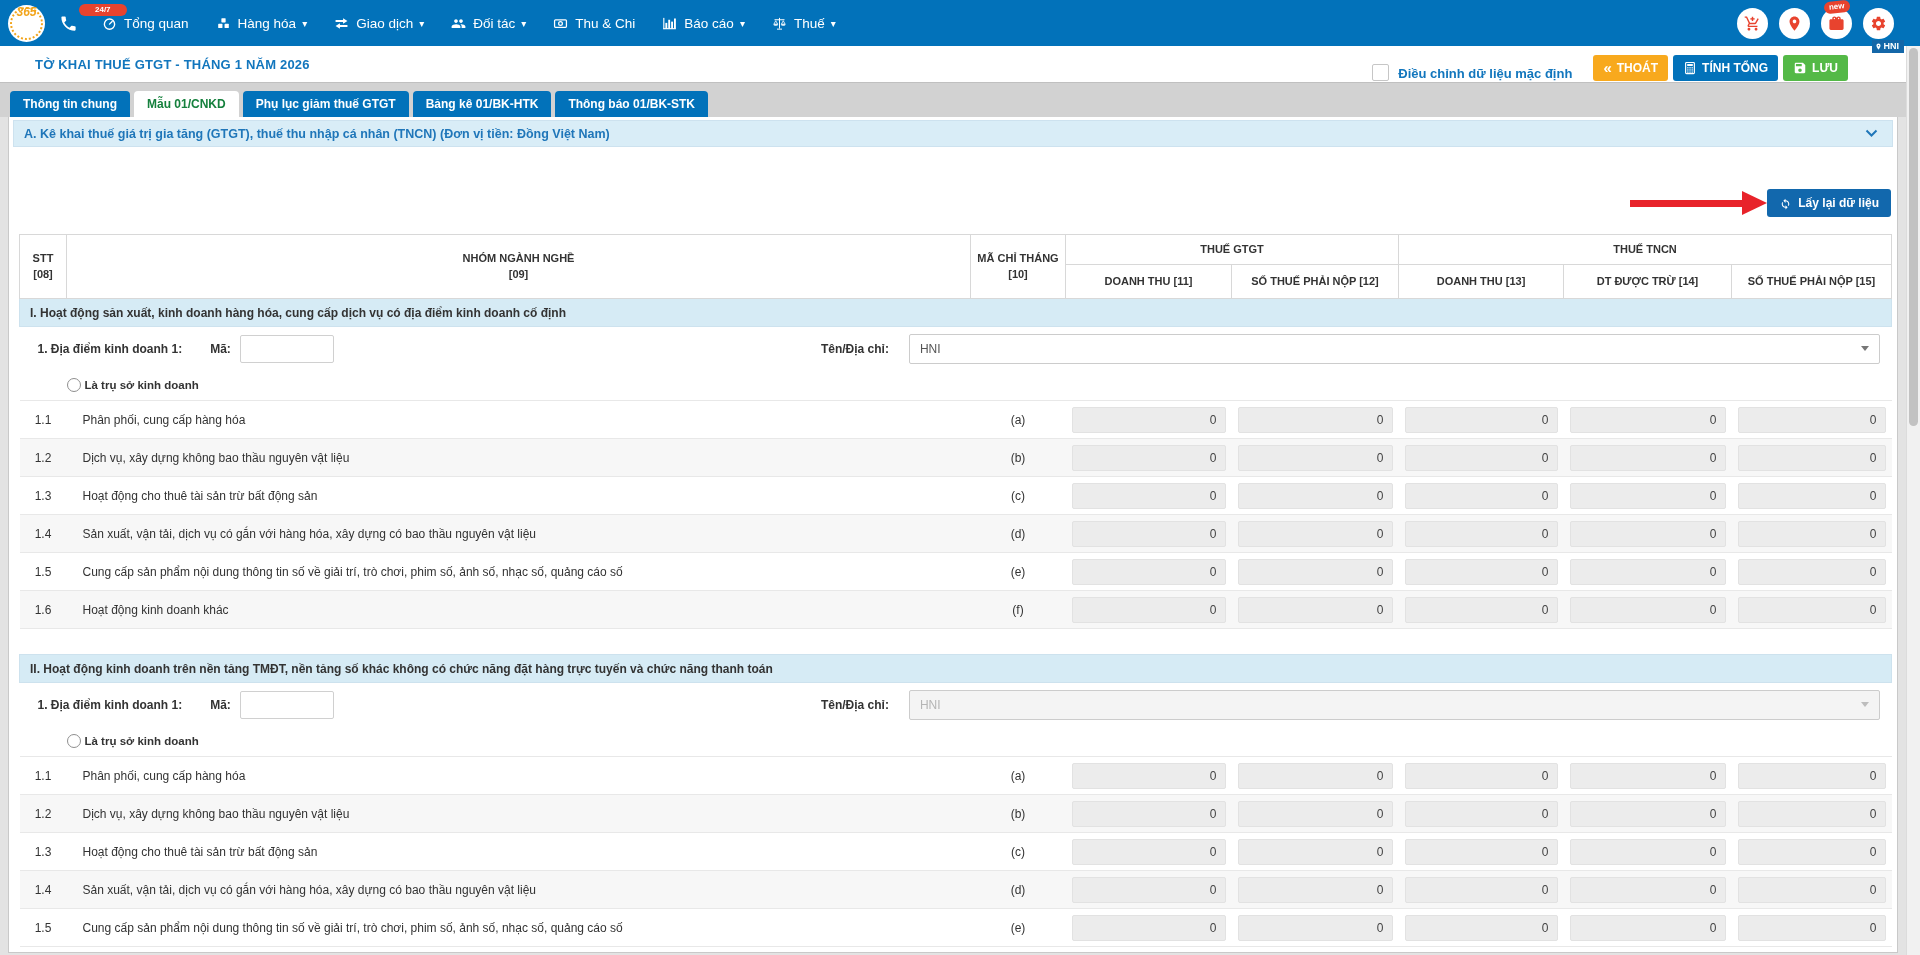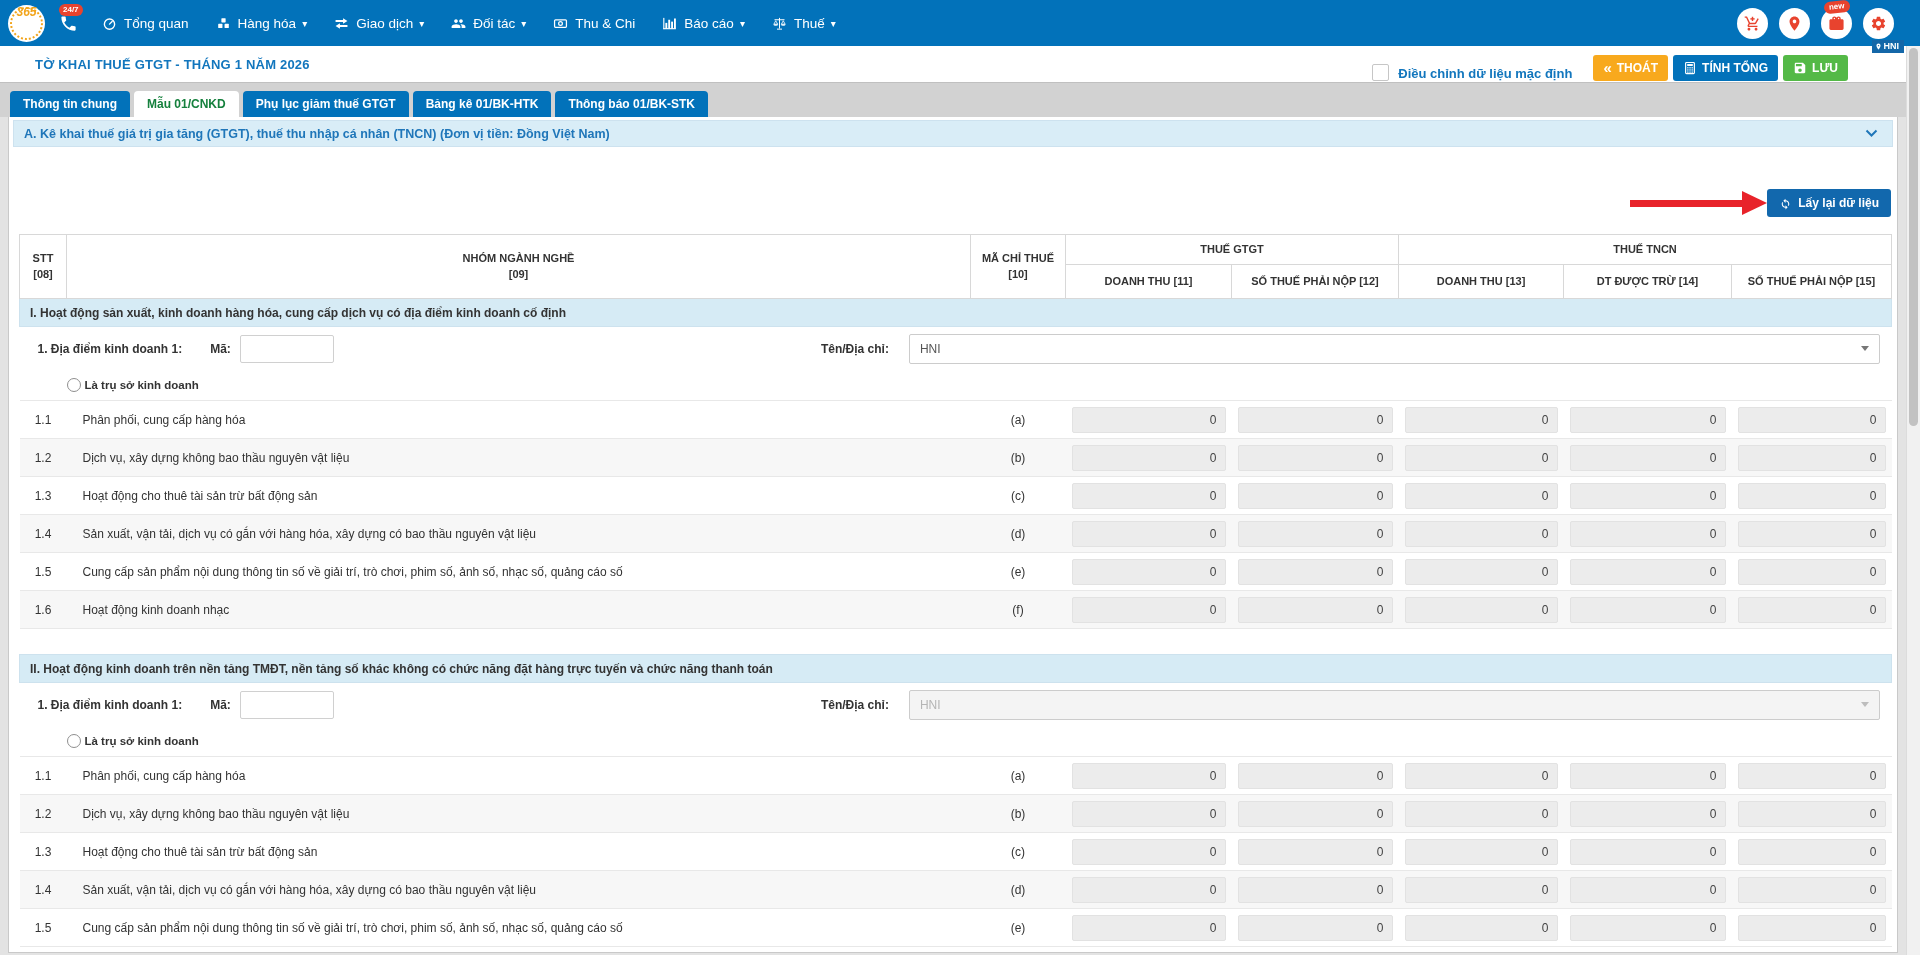--- a/index.html
+++ b/index.html
@@ -7,21 +7,21 @@
     font-family:"Liberation Sans","DejaVu Sans",sans-serif; }
   .page { position:relative; width:1920px; height:955px; overflow:hidden; }
 
   
   .topnav { height:46px; background:#0272ba; display:flex; align-items:center; padding:0 14px 0 8px; position:relative; z-index:3; }
   .logo { width:37px; height:37px; border-radius:50%; background:#fff; display:flex; align-items:flex-start; justify-content:center; position:relative; flex:0 0 auto; }
   .logo::before { content:''; position:absolute; inset:2px; border:2px dotted #f2a51c; border-radius:50%; }
   .logo-text { color:#f2a51c; font-weight:bold; font-style:italic; font-size:12px; }
   .phone-wrap { position:relative; margin:0 24px 0 14px; }
   .phone-wrap svg { width:19px; height:19px; display:block; }
-  .badge-247 { position:absolute; top:-10px; left:0; background:#e8432e; color:#fff; font-size:8px; font-weight:bold; padding:1px 4px 2px; border-radius:8px; white-space:nowrap; }
+  .badge-247 { position:absolute; top:-10px; left:20px; background:#e8432e; color:#fff; font-size:8px; font-weight:bold; padding:1px 16px 2px; border-radius:8px; white-space:nowrap; }
   .menu { display:flex; gap:27px; align-items:center; color:#fff; font-size:13.5px; }
   .menu-item { display:flex; align-items:center; gap:7px; cursor:pointer; white-space:nowrap; }
   .nicon svg { width:15px; height:15px; display:block; }
   .caret { font-size:10px; margin-left:-1px; }
   .nav-right { margin-left:auto; display:flex; gap:11px; align-items:center; padding-right:12px; }
   .circle-btn { width:31px; height:31px; border-radius:50%; background:#fff; display:flex; align-items:center; justify-content:center; position:relative; cursor:pointer; }
   .circle-btn svg { width:17px; height:17px; display:block; }
   .new-badge { position:absolute; top:-7px; left:3px; background:#e8432e; color:#fff; font-size:8px; font-weight:bold; padding:1px 5px 2px; border-radius:7px; transform:rotate(-6deg); }
   .hni-badge { position:absolute; top:40px; right:16px; background:#1467a8; color:#fff; font-size:9px; font-weight:bold; padding:1px 5px 2px 3px; display:flex; align-items:center; gap:2px; z-index:5; }
   .hni-badge svg { width:7px; height:9px; display:block; }
@@ -316,21 +316,21 @@
           <tr class="h1">
             <th rowspan="2">
               <div>STT</div>
                 <div>[08]</div>
             </th>
             <th rowspan="2">
               <div>NHÓM NGÀNH NGHỀ</div>
                 <div>[09]</div>
             </th>
             <th rowspan="2">
-              <div>MÃ CHỈ THUẾ</div>
+              <div>MÃ CHỈ THÁNG</div>
                 <div>[10]</div>
             </th>
             <th colspan="2">THUẾ GTGT</th>
             <th colspan="3">THUẾ TNCN</th>
           </tr>
           <tr class="h2">
             <th class="th-sub">DOANH THU [11]</th>
             <th class="th-sub">SỐ THUẾ PHẢI NỘP [12]</th>
             <th class="th-sub">DOANH THU [13]</th>
             <th class="th-sub">DT ĐƯỢC TRỪ [14]</th>
@@ -458,21 +458,21 @@
               </td>
               <td class="c-val">
                 <div class="numcell">0</div>
               </td>
               <td class="c-val">
                 <div class="numcell">0</div>
               </td>
             </tr>
             <tr class="data-row alt">
               <td class="c-stt">1.6</td>
-              <td class="c-name">Hoạt động kinh doanh nhạc</td>
+              <td class="c-name">Hoạt động kinh doanh khác</td>
               <td class="c-ma">(f)</td>
               <td class="c-val">
                 <div class="numcell">0</div>
               </td>
               <td class="c-val">
                 <div class="numcell">0</div>
               </td>
               <td class="c-val">
                 <div class="numcell">0</div>
               </td>

